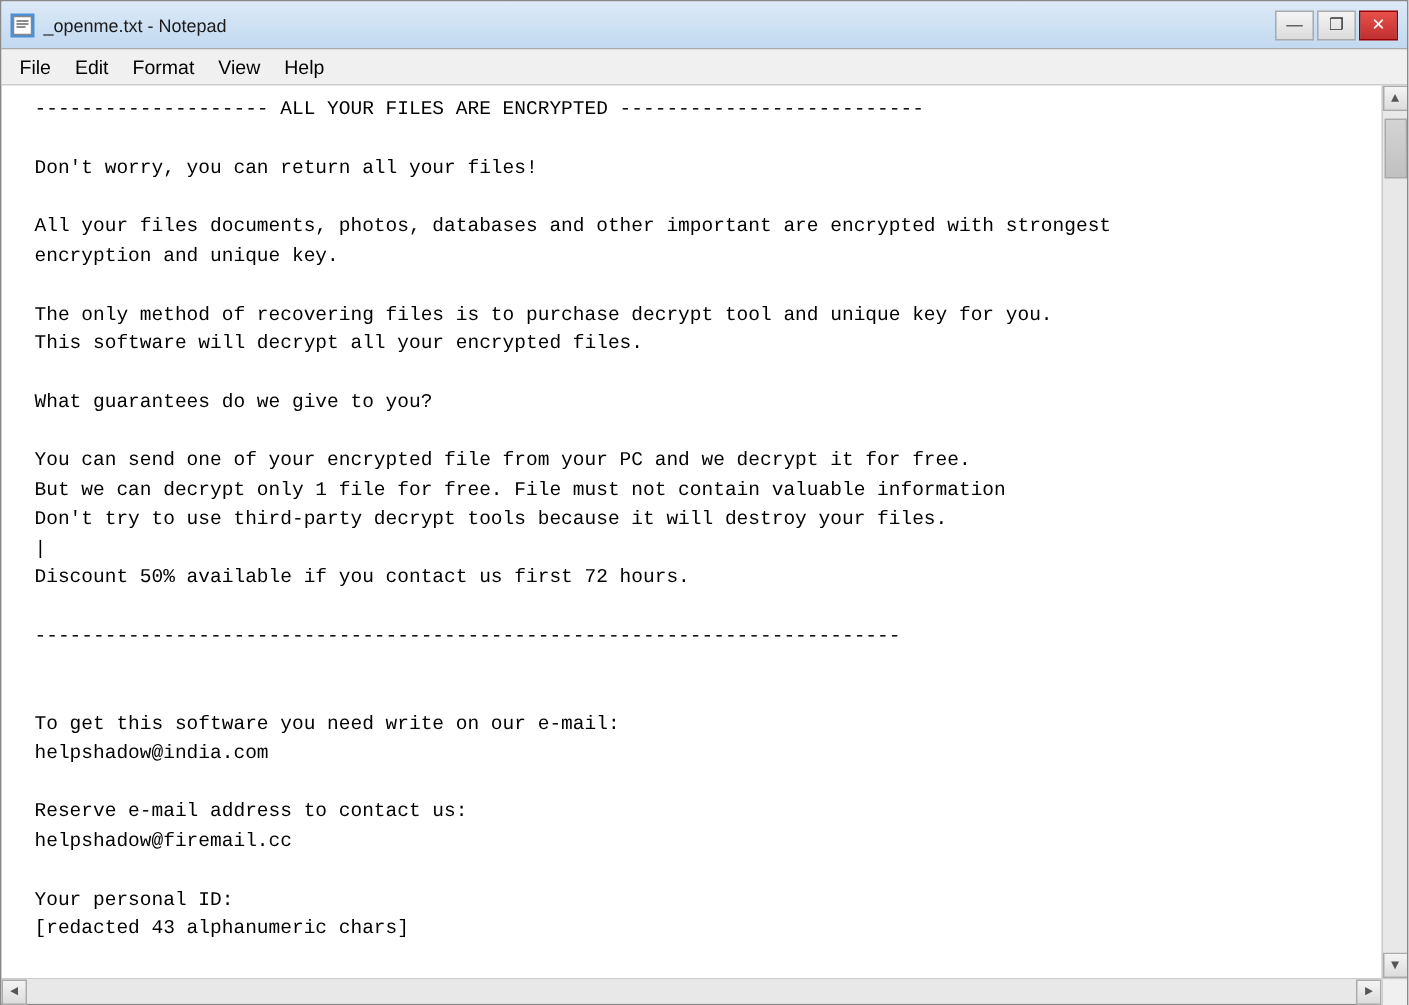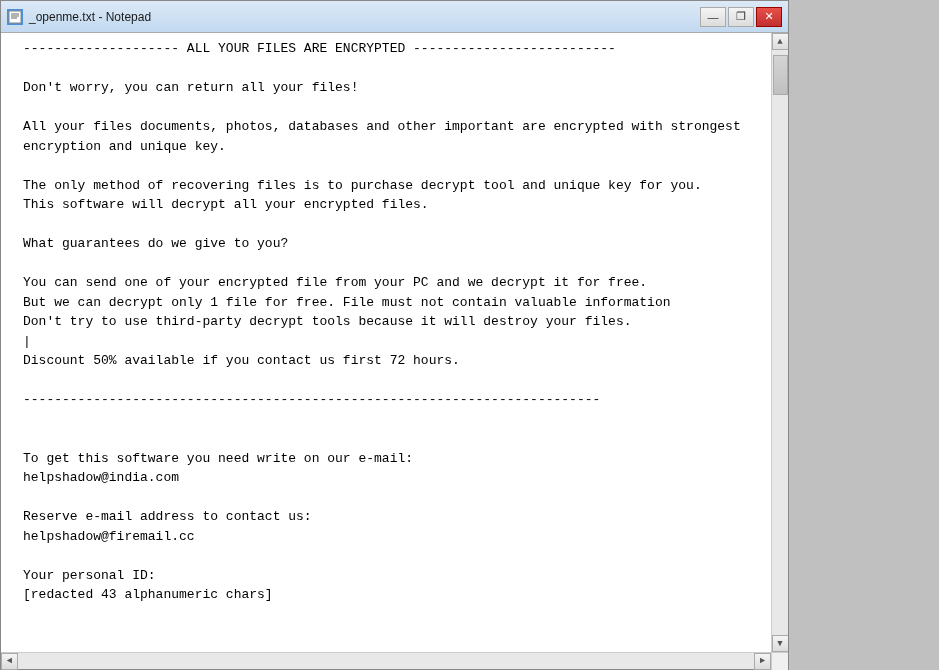--- a/index.html
+++ b/index.html
@@ -10,21 +10,21 @@
 
     body {
       width: 939px;
       height: 670px;
       background: #c0c0c0;
       font-family: 'Courier New', Courier, monospace;
       overflow: hidden;
     }
 
     .window {
-      width: 789px;
+      width: 939px;
       height: 670px;
       background: #f0f0f0;
       border: 1px solid #888;
       display: flex;
       flex-direction: column;
     }
 
     .title-bar {
       height: 32px;
       background: linear-gradient(to bottom, #dce9f7, #c2d9f0);
@@ -223,20 +223,27 @@
       </div>
       <span class="title-bar-text">_openme.txt - Notepad</span>
     </div>
     <div class="title-bar-buttons">
       <button class="tb-btn">—</button>
       <button class="tb-btn">❐</button>
       <button class="tb-btn close-btn">✕</button>
     </div>
   </div>
 
+  <div class="menu-bar">
+    <div class="menu-item">File</div>
+    <div class="menu-item">Edit</div>
+    <div class="menu-item">Format</div>
+    <div class="menu-item">View</div>
+    <div class="menu-item">Help</div>
+  </div>
 
   <div class="content-area">
     <textarea class="text-area" spellcheck="false" style="">-------------------- ALL YOUR FILES ARE ENCRYPTED --------------------------
 
 Don't worry, you can return all your files!
 
 All your files documents, photos, databases and other important are encrypted with strongest
 encryption and unique key.
 
 The only method of recovering files is to purchase decrypt tool and unique key for you.

